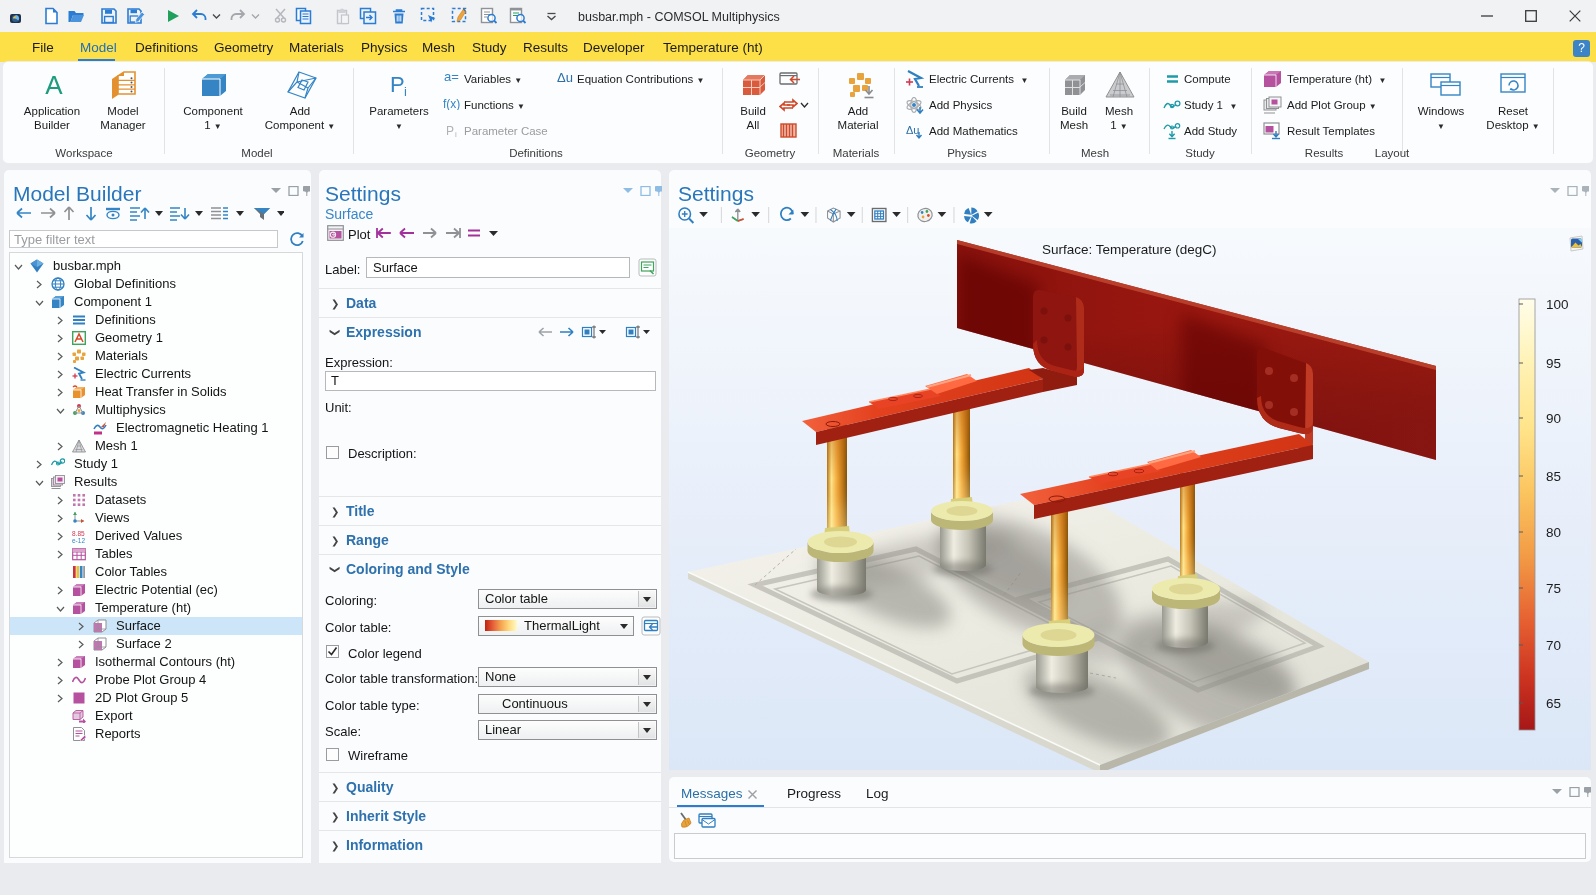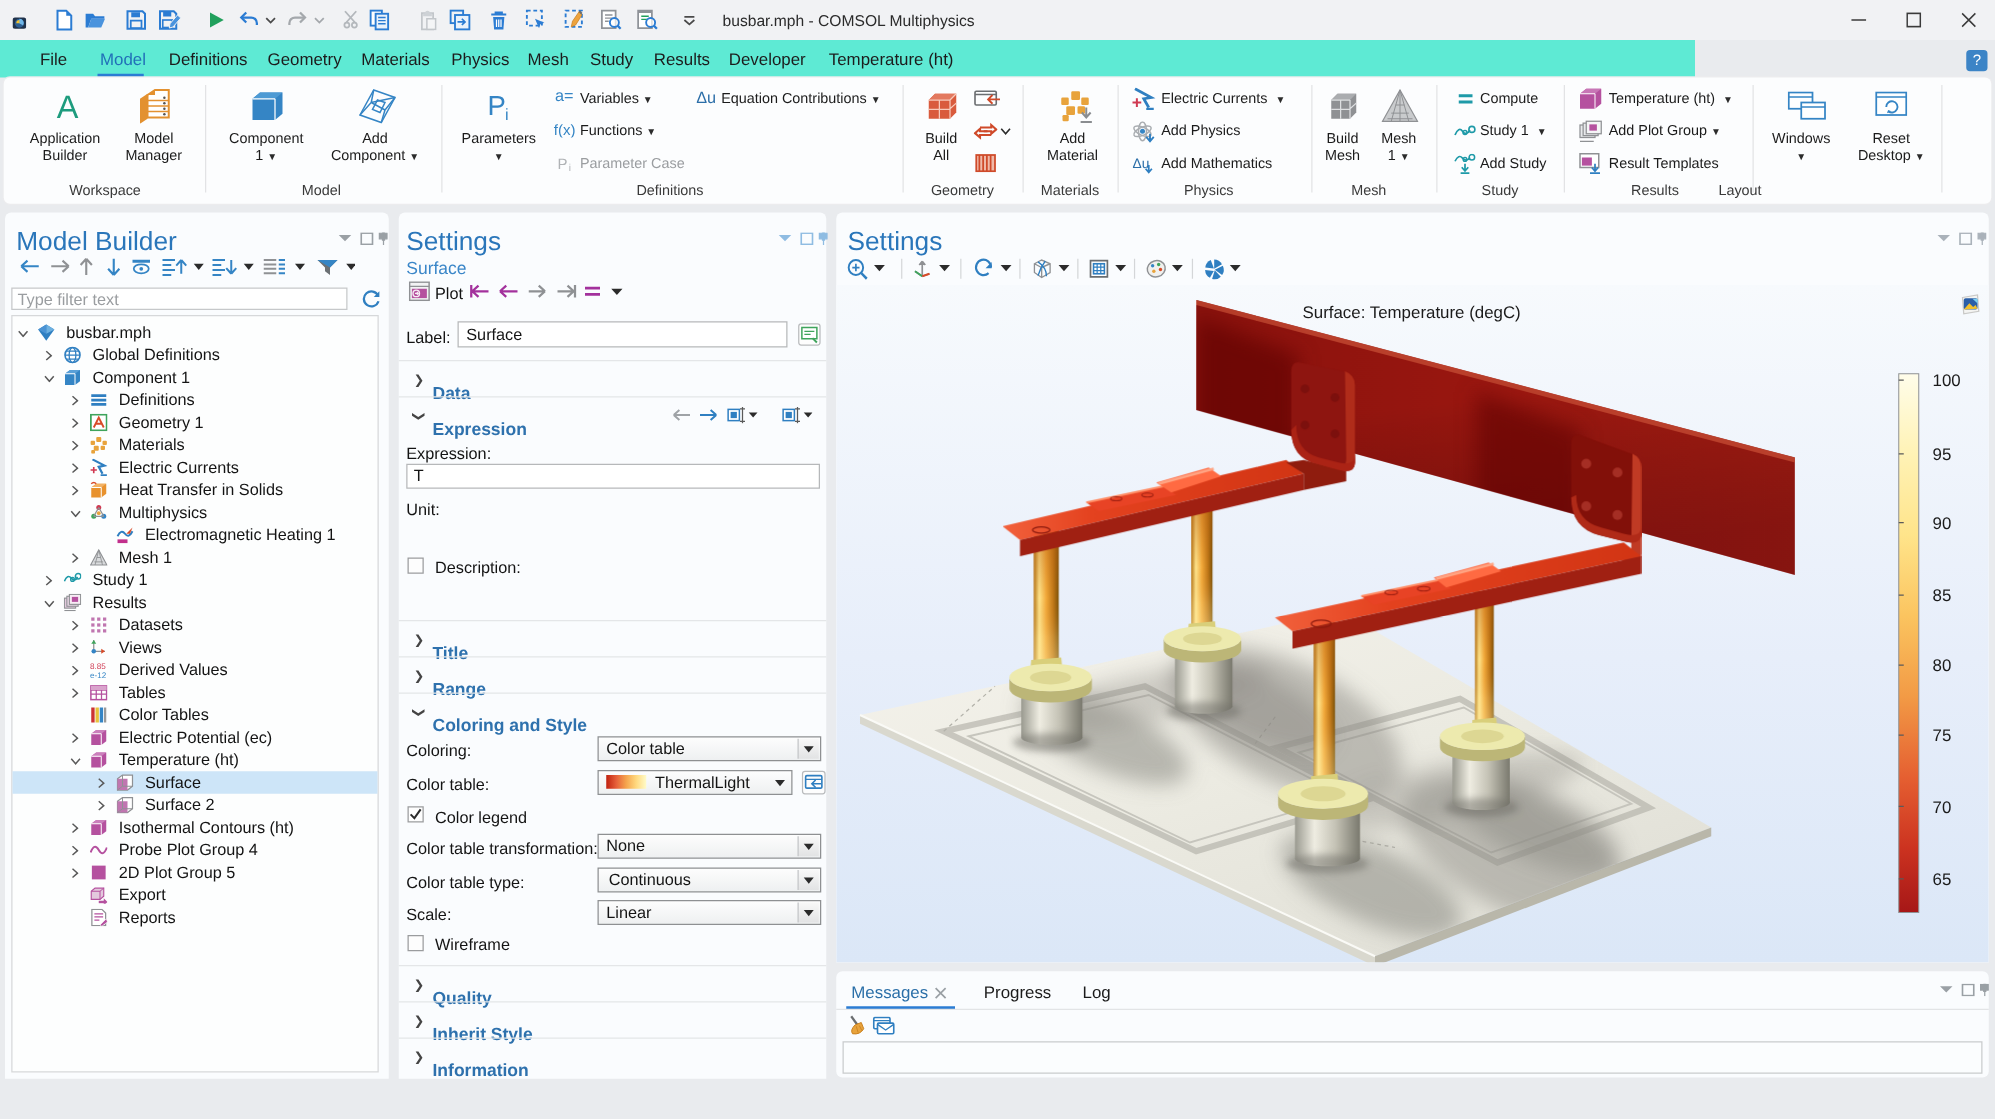--- a/index.html
+++ b/index.html
@@ -6,21 +6,21 @@
 html,body { width:1596px; height:895px; overflow:hidden; font-family:"Liberation Sans", sans-serif; }
 body { background:#e9ebee; position:relative; }
 .abs { position:absolute; }
 
 
 #titlebar { position:absolute; left:0; top:0; width:1596px; height:32px; background:#f1f2f4; }
 #titlebar .ttl { position:absolute; left:578px; top:10px; font-size:12.5px; color:#2b2b2b; }
 .qicon { position:absolute; top:7px; width:18px; height:18px; }
 
 
-#menubar { position:absolute; left:0; top:32px; width:1356px; height:30px; background:#5eead4; }
+#menubar { position:absolute; left:0; top:32px; width:1596px; height:30px; background:#fde047; }
 .mitem { position:absolute; top:8px; font-size:13.5px; color:#1c1c1c; white-space:nowrap; }
 .mitem.active { color:#2170b8; }
 #home-underline { position:absolute; left:78px; top:59px; width:37px; height:3px; background:#2b7cd3; }
 #helpbtn { position:absolute; left:1573px; top:40px; width:17px; height:17px; background:#3c84c6; color:#fff; font-size:12px; text-align:center; line-height:17px; border-radius:3px; }
 
 
 #ribbon { position:absolute; left:3px; top:62px; width:1590px; height:101px; background:#fcfdfe; border-radius:5px; box-shadow:0 0 0 1px #ececee; }
 .rsep { position:absolute; top:6px; width:1px; height:86px; background:#e2e3e5; }
 .rlabel { position:absolute; top:85px; font-size:11.5px; color:#3a3a3a; text-align:center; transform:translateX(-50%); white-space:nowrap; }
 .rbig { position:absolute; text-align:center; transform:translateX(-50%); font-size:11.5px; color:#1b1b1b; line-height:14px; white-space:nowrap; }
@@ -39,21 +39,21 @@
 #mbfilter { position:absolute; left:5px; top:60px; width:269px; height:18px; border:1px solid #c6c8ca; background:#fff; font-family:"Liberation Sans",sans-serif; font-size:13px; color:#1b1b1b; padding:0 4px; }
 #mbfilter::placeholder { color:#9a9da0; }
 .trow { position:absolute; height:18px; font-size:13px; color:#141414; white-space:nowrap; }
 .ticon { position:absolute; top:2px; width:14px; height:14px; }
 .tlabel { position:absolute; top:1px; }
 
 
 #stpanel { left:319px; top:170px; width:342px; height:693px; }
 .sechead { position:absolute; left:0; width:342px; height:31px; border-top:1px solid #e4e6e8; }
 .sechead .sh-chev { position:absolute; left:12px; top:9px; font-size:10px; color:#444; }
-.sechead .sh-txt { position:absolute; left:27px; top:6px; font-size:14px; color:#2e71ad; font-weight:bold;margin-top:11px; }
+.sechead .sh-txt { position:absolute; left:27px; top:6px; font-size:14px; color:#2e71ad; font-weight:bold; }
 .flabel { position:absolute; font-size:13px; color:#141414; }
 .tbox { position:absolute; background:#fff; border:1px solid #b6b8ba; font-size:13px; color:#141414; }
 .combo { position:absolute; background:linear-gradient(#fdfdfd,#eef0f1); border:1px solid #8e9092; font-size:13px; color:#141414; }
 .combo .arr { position:absolute; right:5px; top:7px; width:0; height:0; border-left:4px solid transparent; border-right:4px solid transparent; border-top:5px solid #2b2b2b; }
 .combo .cbtn { position:absolute; right:1px; top:1px; bottom:1px; width:17px; background:linear-gradient(#f8f8f8,#e2e3e4); border-left:1px solid #c2c4c6; }
 .cbox { position:absolute; width:13px; height:13px; background:#fdfdfd; border:1px solid #9a9c9e; }
 
 
 #grpanel { left:669px; top:170px; width:922px; height:600px; overflow:hidden; }
 #grview { position:absolute; left:0; top:58px; width:922px; height:542px; background:linear-gradient(#f7fafd, #e7eefa 55%, #dbe7f7); }
@@ -833,21 +833,21 @@
     </svg>
   <div class="cbox" style="left:7px;top:475px">
       <svg width="11" height="11" viewBox="0 0 11 11" style="position:absolute;left:0;top:0">
         <path d="M1.5 5.5 L4.5 8.5 L9.5 1.5" fill="none" stroke="#2b2b2b" stroke-width="1.6"></path>
       </svg>
     </div>
   <div class="flabel" style="left:29px;top:476px">Color legend</div>
   <div class="flabel" style="left:6px;top:501px">Color table transformation:</div>
   <div class="combo" style="left:159px;top:497px;width:179px;height:20px;line-height:18px;padding-left:6px">None<span class="cbtn"></span><span class="arr"></span></div>
   <div class="flabel" style="left:6px;top:528px">Color table type:</div>
-  <div class="combo" style="left:159px;top:524px;width:179px;height:20px;line-height:18px;padding-left:8px">Continuous<span class="cbtn"></span><span class="arr"></span></div>
+  <div class="combo" style="left:159px;top:524px;width:179px;height:20px;line-height:18px;padding-left:23px">Continuous<span class="cbtn"></span><span class="arr"></span></div>
   <div class="flabel" style="left:6px;top:554px">Scale:</div>
   <div class="combo" style="left:159px;top:550px;width:179px;height:20px;line-height:18px;padding-left:6px">Linear<span class="cbtn"></span><span class="arr"></span></div>
   <div class="cbox" style="left:7px;top:578px"></div>
   <div class="flabel" style="left:29px;top:578px">Wireframe</div>
   <div class="sechead" style="top:602px">
       <span class="sh-chev">❯</span>
       <span class="sh-txt">Quality</span>
     </div>
   <div class="sechead" style="top:631px">
       <span class="sh-chev">❯</span>

